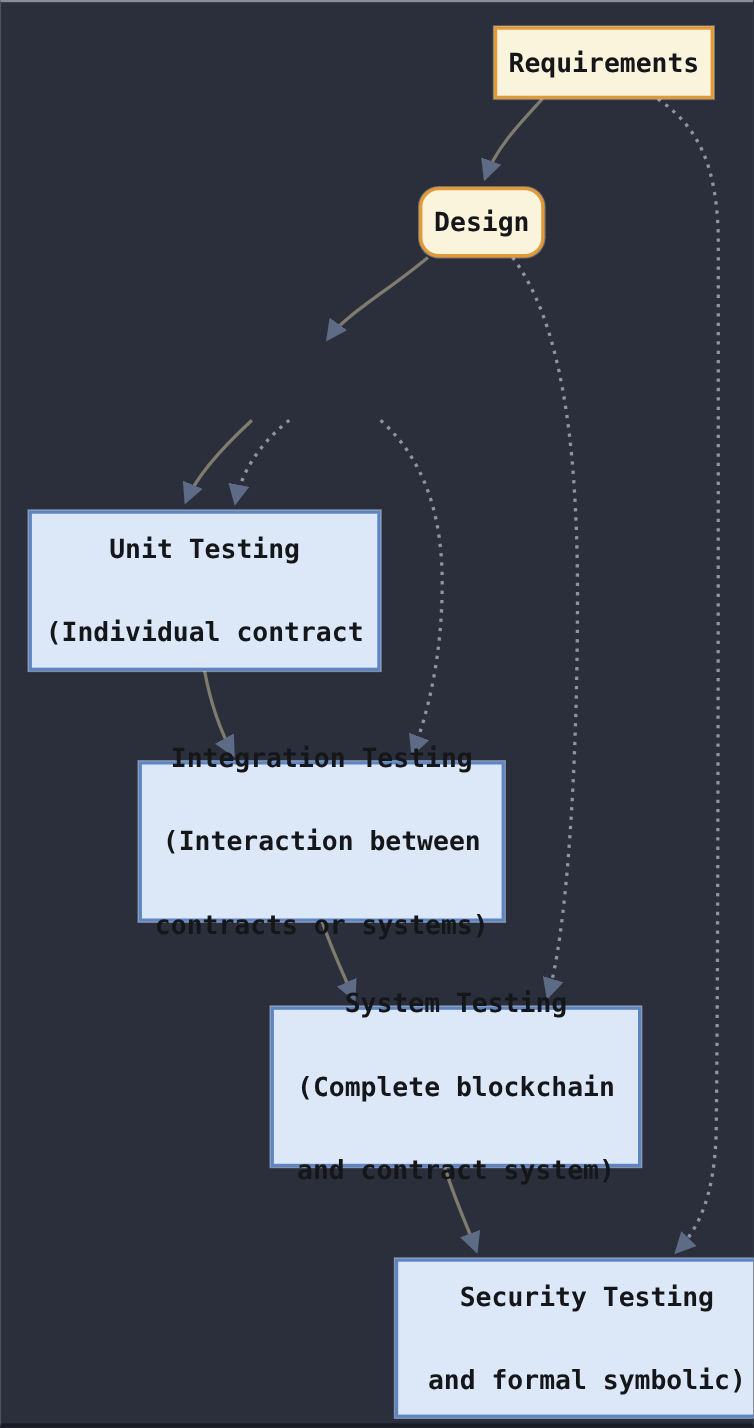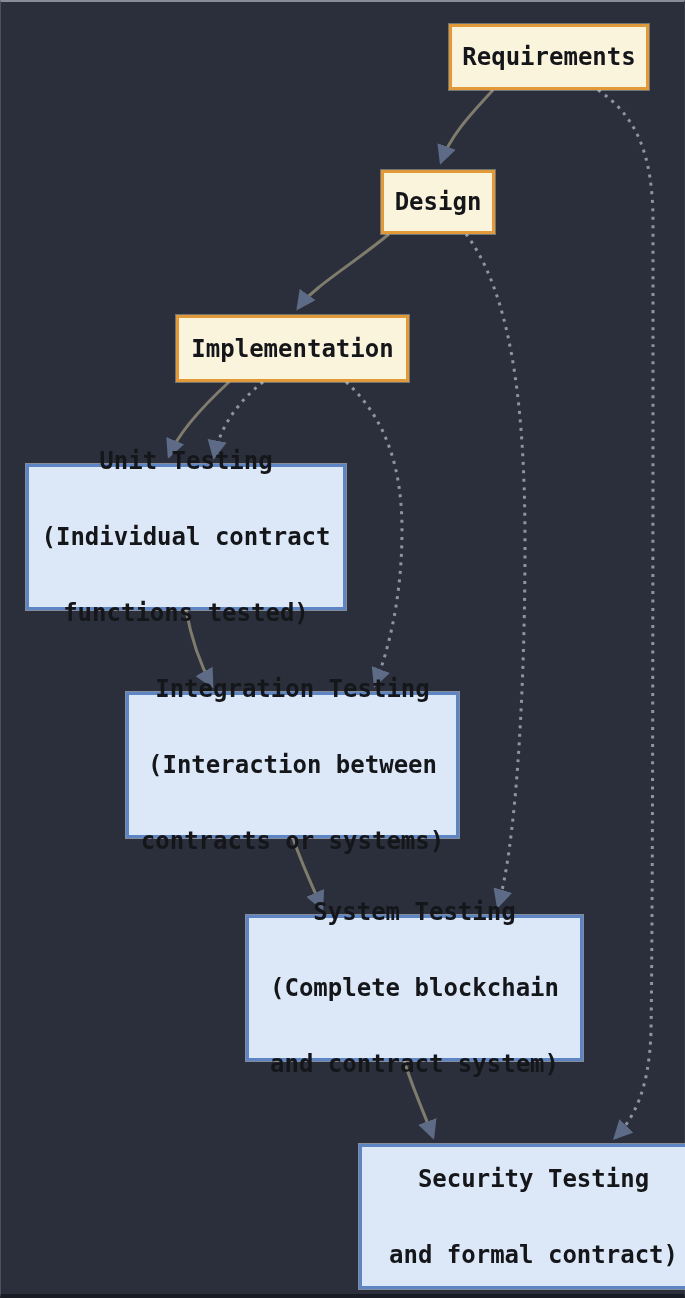--- a/index.html
+++ b/index.html
@@ -26,21 +26,21 @@
   }
   .test{
     background:#dce8f7;border:3px solid #5d84c3;
     font-size:24px;line-height:40px;
     box-shadow:0 0 0 1px rgba(205,216,235,0.55);
     gap:36px;
   }
   .t-title{font-weight:bold;white-space:nowrap;}
   .t-sub{font-weight:bold;white-space:nowrap;}
   #node-requirements{left:448px;top:22px;width:200px;height:66px;}
-  #node-design{left:380px;top:168px;width:114px;height:64px;}
+  #node-design{left:380px;top:168px;width:114px;height:64px;border-radius:18px;}
   #node-implementation{left:175px;top:313px;width:233px;height:67px;}
   #node-unit{left:25px;top:462px;width:320px;height:146px;}
   #node-integration{left:125px;top:690px;width:333px;height:146px;}
   #node-system{left:245px;top:913px;width:337px;height:146px;}
   #node-security{left:358px;top:1142px;width:349px;height:145px;text-align:center;}
 </style>
 </head>
 <body>
 
 <div id="canvas">
@@ -64,40 +64,36 @@
   </svg>
 
   <div id="node-requirements" class="node stage">
     <span>Requirements</span>
   </div>
 
   <div id="node-design" class="node stage">
     <span>Design</span>
   </div>
 
-  <div id="node-implementation" class="node stage">
-    <span>Implementation</span>
-  </div>
 
   <div id="node-unit" class="node test">
     <div class="t-title">Unit Testing</div>
     <div class="t-sub">(Individual contract</div>
-    <div class="t-sub">functions tested)</div>
   </div>
 
   <div id="node-integration" class="node test">
     <div class="t-title">Integration Testing</div>
     <div class="t-sub">(Interaction between</div>
     <div class="t-sub">contracts or systems)</div>
   </div>
 
   <div id="node-system" class="node test">
     <div class="t-title">System Testing</div>
     <div class="t-sub">(Complete blockchain</div>
     <div class="t-sub">and contract system)</div>
   </div>
 
   <div id="node-security" class="node test">
     <div class="t-title">Security Testing</div>
-    <div class="t-sub">and formal contract)</div>
+    <div class="t-sub">and formal symbolic)</div>
   </div>
 
 </div>
 
 </body></html>

